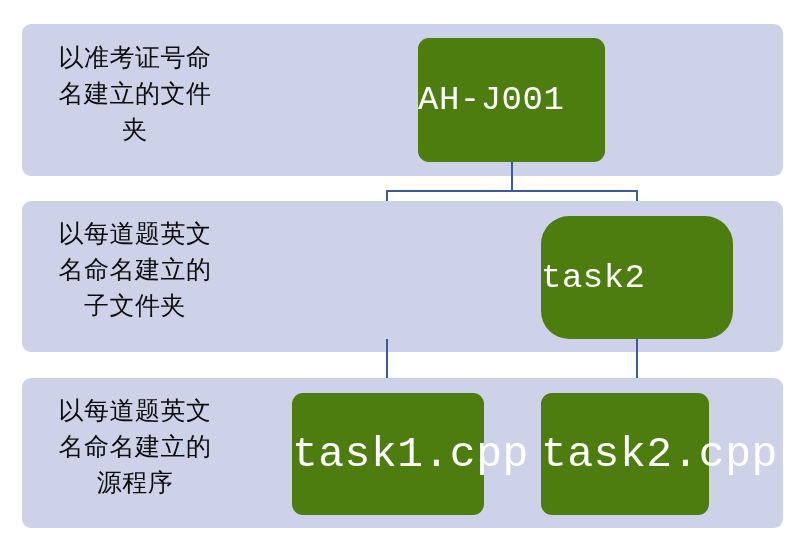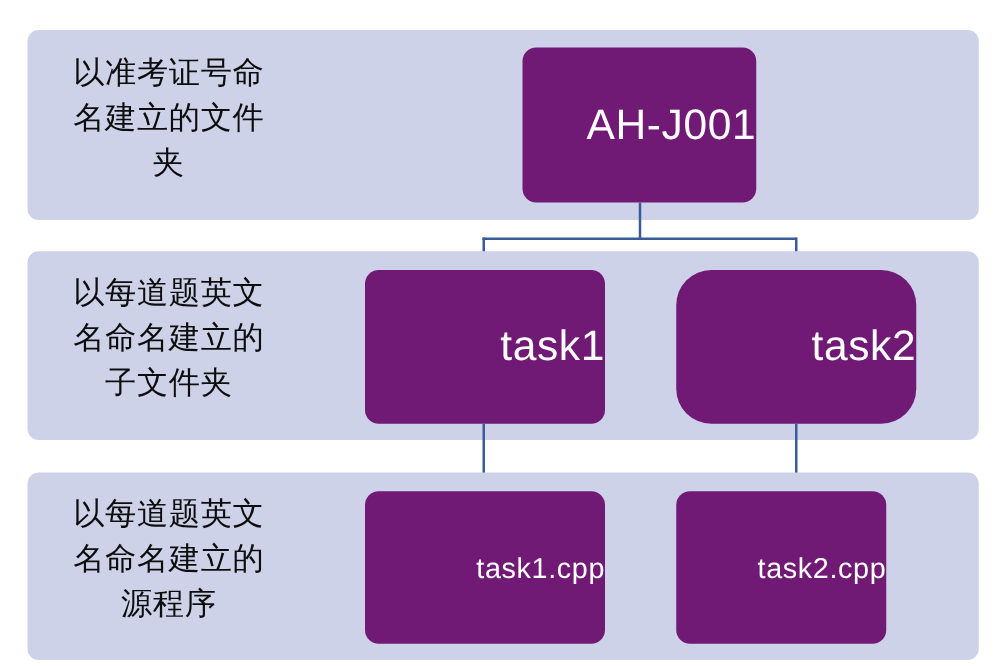--- a/index.html
+++ b/index.html
@@ -40,38 +40,38 @@
     white-space: pre-line;
     font-family: "DejaVu Sans", "Liberation Sans", sans-serif;
   }
   #row-label-1 { left: 36px; top: 40px;  width: 198px; }
   #row-label-2 { left: 36px; top: 216px; width: 198px; }
   #row-label-3 { left: 36px; top: 393px; width: 198px; }
 
   
   .node {
     position: absolute;
-    background: #701a75;
+    background: #4d7c0f;
     border-radius: 11px;
     color: #ffffff;
     display: flex;
     align-items: center;
-    justify-content: flex-end;
+    justify-content: flex-start;
     font-size: 34px;
     letter-spacing: 0.5px;
     box-sizing: border-box;
-    font-family: Liberation Sans, sans-serif;
+    font-family: Liberation Mono, monospace;
   }
   #node-root     { left: 418px; top: 38px;  width: 187px; height: 124px; }
   #node-task1    { left: 292px; top: 216px; width: 192px; height: 123px; }
   #node-task2    { left: 541px; top: 216px; width: 192px; height: 123px; border-radius: 28px; }
   #node-task1cpp { left: 292px; top: 393px; width: 192px; height: 122px; }
   #node-task2cpp { left: 541px; top: 393px; width: 168px; height: 122px; }
   #node-task1cpp .node-text,
-  #node-task2cpp .node-text { font-size: 23px; }
+  #node-task2cpp .node-text { font-size: 43px; }
 
   
   .conn {
     position: absolute;
     background: #3B5A98;
   }
   .conn-v { width: 2px; }
   .conn-h { height: 2px; }
 
   
@@ -117,23 +117,20 @@
   <div class="conn conn-v" id="conn-root-down"></div>
   <div class="conn conn-h" id="conn-bar"></div>
   <div class="conn conn-v" id="conn-task1-in"></div>
   <div class="conn conn-v" id="conn-task2-in"></div>
 
   <div class="row-panel" id="row-panel-2"></div>
   <div class="row-label" id="row-label-2">以每道题英文
 名命名建立的
 子文件夹</div>
 
-  <div class="node" id="node-task1">
-    <span class="node-text">task1</span>
-  </div>
   <div class="node" id="node-task2">
     <span class="node-text">task2</span>
   </div>
 
   <div class="conn conn-v" id="conn-task1-out"></div>
   <div class="conn conn-v" id="conn-task2-out"></div>
 
   <div class="row-panel" id="row-panel-3"></div>
   <div class="row-label" id="row-label-3">以每道题英文
 名命名建立的

